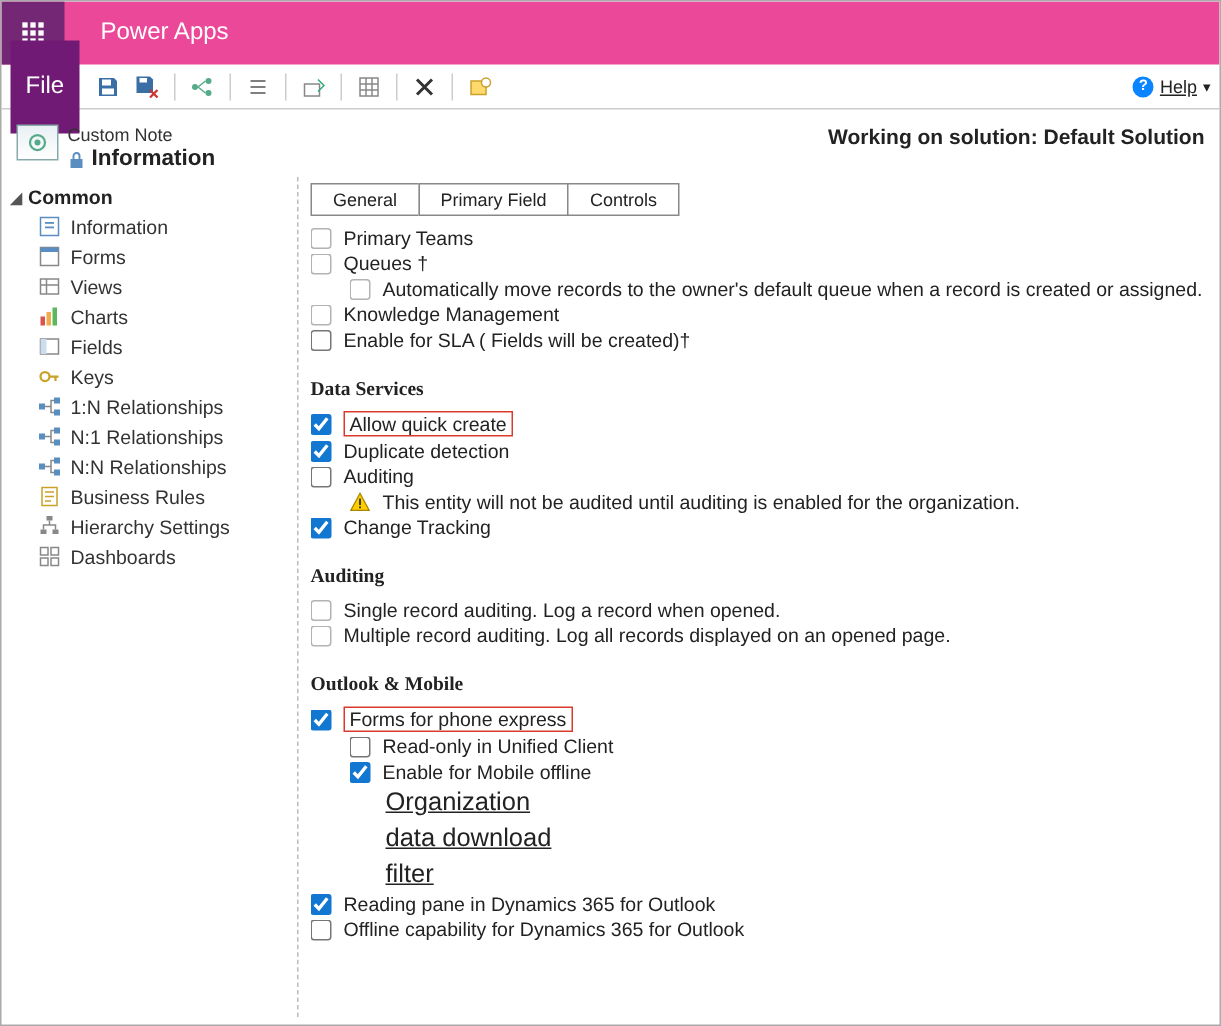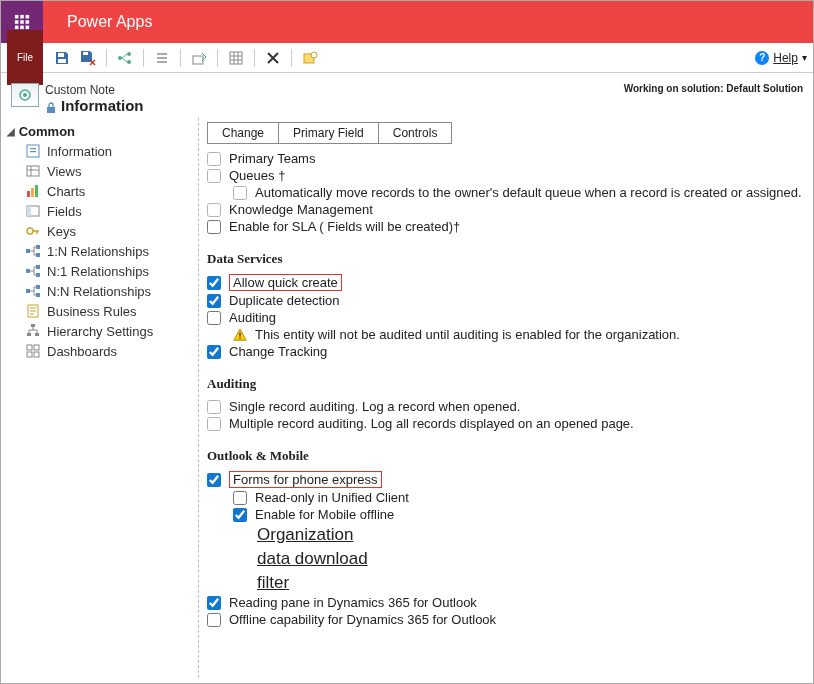--- a/index.html
+++ b/index.html
@@ -1,42 +1,42 @@
 <!DOCTYPE html>
 <html><head>
 <meta charset="utf-8">
 <style>
   * { box-sizing: border-box; }
   html, body { margin:0; padding:0; font-family: "Segoe UI", Arial, sans-serif; font-size:13px; color:#222; }
   body { width:814px; height:684px; border:1px solid #aaa; background:#fff; overflow:hidden; }
 
   
-  .topbar { height:42px; background:#ef4444; display:flex; align-items:center; }
+  .topbar { height:42px; background:#ec4899; display:flex; align-items:center; }
   .waffle { width:42px; height:42px; background:#742774; display:flex; align-items:center; justify-content:center; }
   .waffle svg { fill:#fff; }
   .app-title { color:#fff; font-size:16px; padding-left:24px; }
 
   
   .toolbar { height:30px; display:flex; align-items:center; padding:0 6px; border-bottom:1px solid #ccc; gap:4px; }
-  .file-btn { background:#7f1d1d; color:#fff; font-size:10px; padding:22px 10px; margin-right:4px; }
+  .file-btn { background:#701a75; color:#fff; font-size:16px; padding:22px 10px; margin-right:4px; }
   .tb-btn { width:22px; height:22px; display:flex; align-items:center; justify-content:center; font-size:14px; color:#333; cursor:pointer; }
   .tb-sep { width:1px; height:18px; background:#ccc; margin:0 3px; }
   .help { margin-left:auto; display:flex; align-items:center; gap:4px; font-size:12px; }
   .help-icon { width:14px; height:14px; border-radius:50%; background:#0a84ff; color:#fff; display:flex; align-items:center; justify-content:center; font-size:10px; font-weight:bold; }
   .help span { text-decoration:underline; }
   .help .caret { text-decoration:none; font-size:10px; }
 
   
   .header-row { display:flex; align-items:flex-start; padding:10px 10px 4px 10px; }
   .entity-icon { width:28px; height:24px; border:1px solid #8aa; background:linear-gradient(#e8f0f4,#fff); margin-right:6px; display:flex; align-items:center; justify-content:center; }
   .entity-icon svg { width:16px; height:16px; }
   .entity-titles .t1 { font-size:12px; color:#333; }
   .entity-titles .t2 { font-size:15px; font-weight:600; color:#222; display:flex; align-items:center; gap:4px;}
   .lock-icon { width:12px; height:12px; }
-  .working-on { margin-left:auto; font-weight:600; font-size:10px; }
+  .working-on { margin-left:auto; font-weight:600; font-size:14px; }
 
   
   .body { display:flex; height:calc(100% - 42px - 30px - 50px); }
   .sidebar { width:198px; border-right:1px dashed #bbb; padding:4px 0; overflow:auto; }
   .side-header { display:flex; align-items:center; gap:4px; font-weight:600; font-size:13px; padding:2px 6px; }
   .side-header .tri { font-size:10px; color:#555; }
   .side-item { display:flex; align-items:center; gap:6px; padding:2px 2px 2px 24px; font-size:13px; color:#333; cursor:pointer; }
   .side-item .icon { width:16px; height:16px; display:flex; align-items:center; justify-content:center; font-size:12px;}
 
   .content-wrap { flex:1; position:relative; overflow:hidden; }
@@ -186,20 +186,29 @@
               <rect x="2" y="2" width="12" height="12" fill="#fff" stroke="#5a8dc0"></rect>
               <rect x="5" y="5" width="6" height="1.2" fill="#5a8dc0"></rect>
               <rect x="5" y="8" width="6" height="1.2" fill="#5a8dc0"></rect>
             </svg>
           </span>
           <span>Information</span>
         </div>
         <div class="side-item">
           <span class="icon">
             <svg width="16" height="16" viewBox="0 0 16 16">
+              <rect x="2" y="2" width="12" height="12" fill="#fff" stroke="#888"></rect>
+              <rect x="2" y="2" width="12" height="3" fill="#5a8dc0"></rect>
+            </svg>
+          </span>
+          <span>Forms</span>
+        </div>
+        <div class="side-item">
+          <span class="icon">
+            <svg width="16" height="16" viewBox="0 0 16 16">
               <rect x="2" y="3" width="12" height="10" fill="#fff" stroke="#888"></rect>
               <path d="M2 7h12M6 3v10" stroke="#888"></path>
             </svg>
           </span>
           <span>Views</span>
         </div>
         <div class="side-item">
           <span class="icon">
             <svg width="16" height="16" viewBox="0 0 16 16">
               <rect x="2" y="8" width="3" height="6" fill="#d9534f"></rect>
@@ -290,21 +299,21 @@
             </svg>
           </span>
           <span>Dashboards</span>
         </div>
       </div>
   </div>
 
   <div class="content-wrap">
     <div class="content">
       <div class="tabs">
-        <div class="tab active">Change</div>
+        <div class="tab active">General</div>
         <div class="tab">Primary Field</div>
         <div class="tab">Controls</div>
       </div>
 
       <div class="row disabled">
           <input type="checkbox" style="">
           <span>Primary Teams</span>
         </div>
       <div class="row disabled">
           <input type="checkbox" style="">

